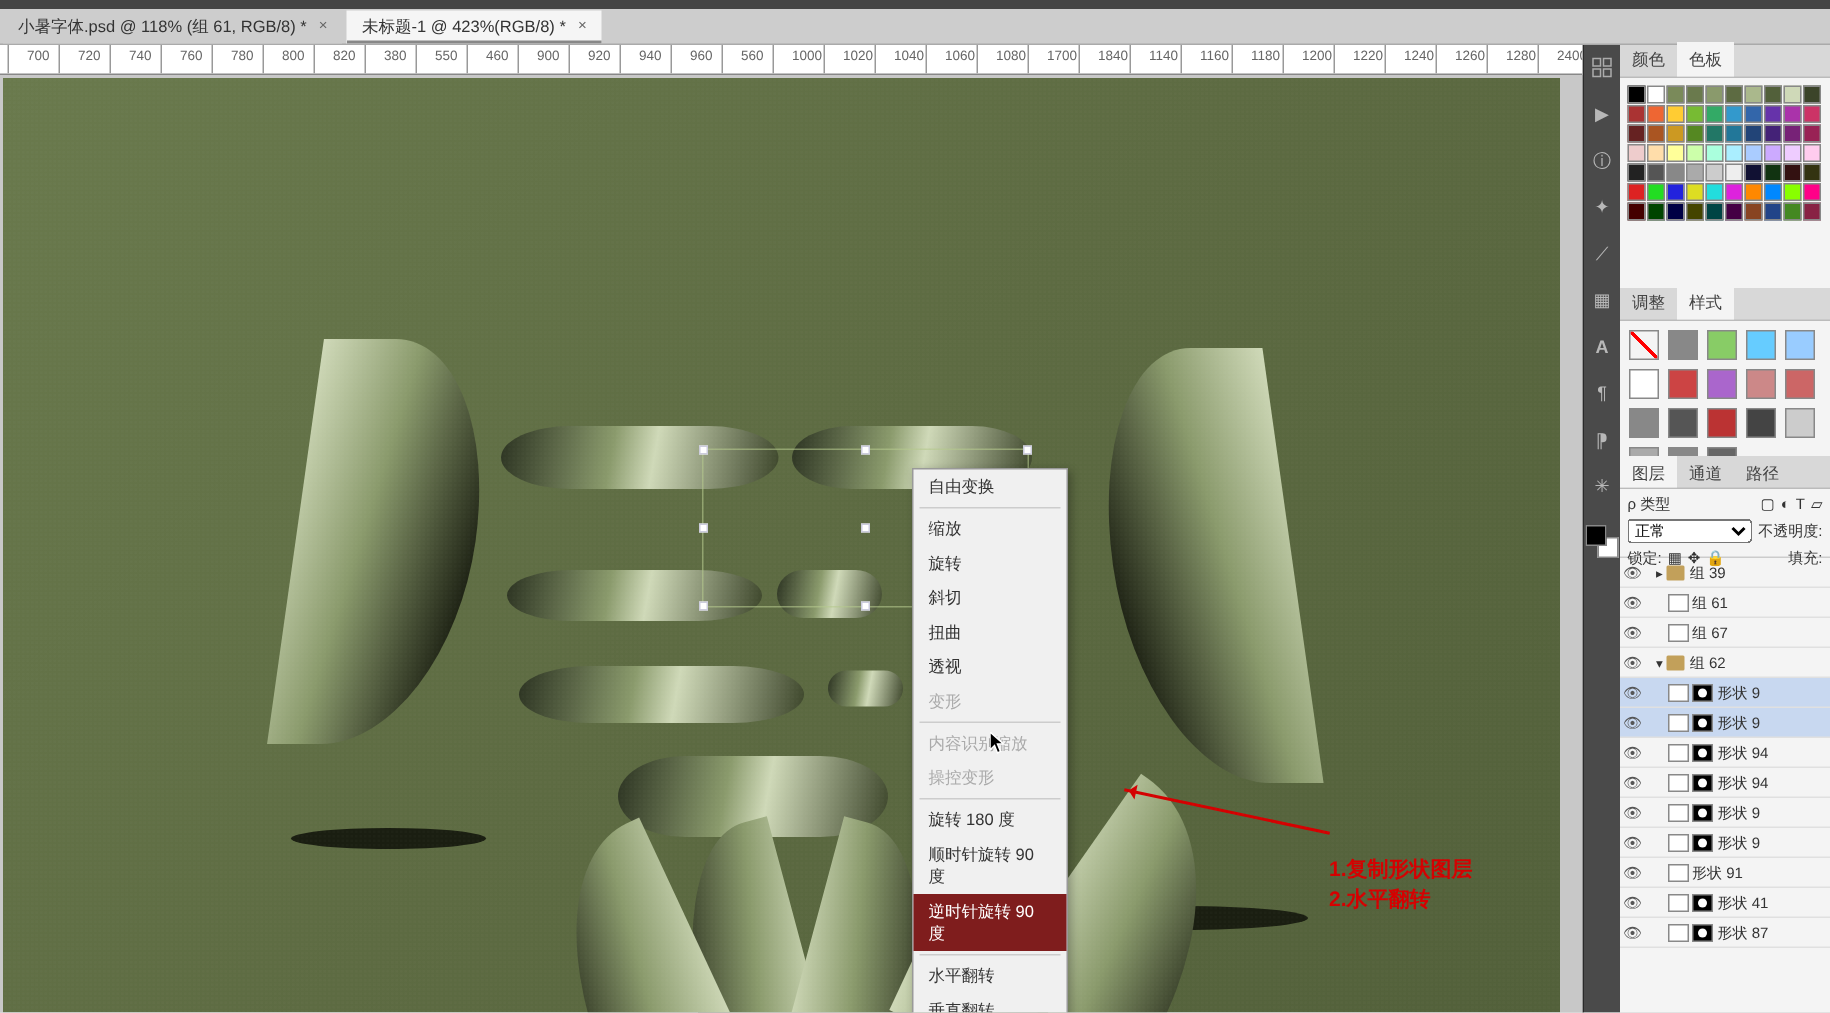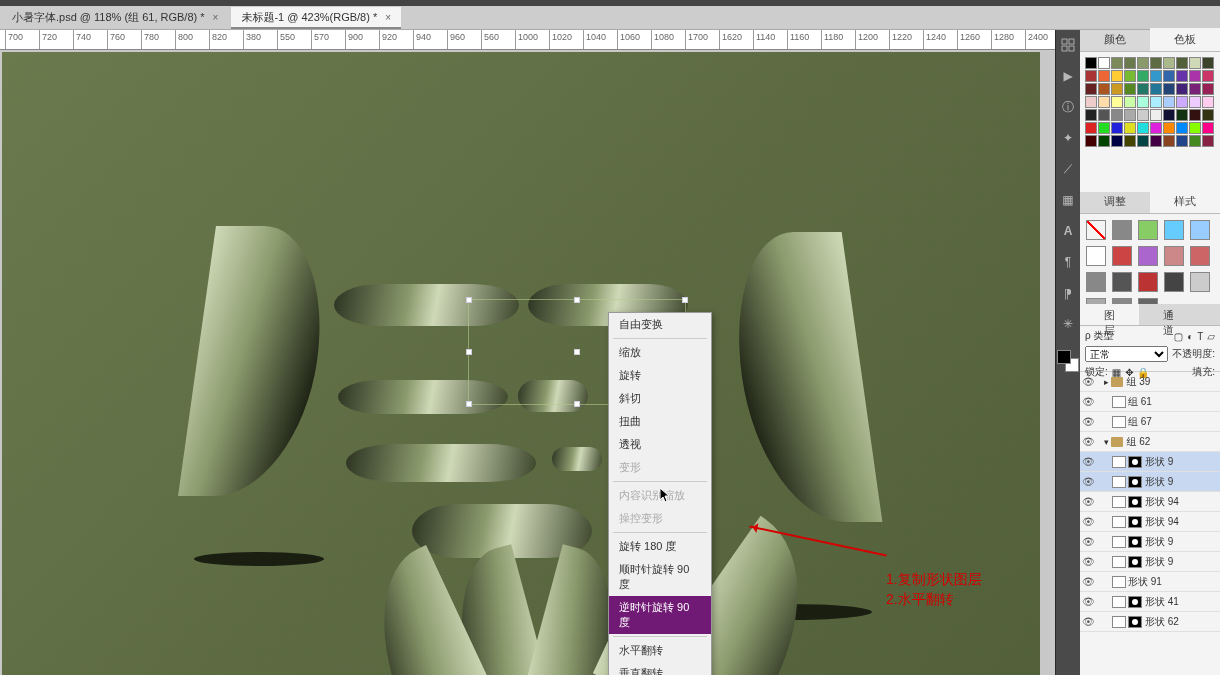--- a/index.html
+++ b/index.html
@@ -5,41 +5,41 @@
   *{box-sizing:border-box;margin:0;padding:0;font-family:"Microsoft YaHei",Arial,sans-serif}
   body{width:1220px;height:675px;overflow:hidden;background:#f0f0f0;position:relative;font-size:11px;color:#333}
   .top-strip{height:6px;background:#444}
   .tabbar{height:24px;background:#cdcdcd;display:flex;align-items:center;border-bottom:1px solid #aaa;padding-left:2px}
   .tab{height:22px;display:flex;align-items:center;padding:0 10px;margin-right:3px;font-size:11px;color:#333;background:#cdcdcd;cursor:pointer}
   .tab.active{background:#f5f5f5;box-shadow:inset 0 -2px 0 #888}
   .tab .x{margin-left:8px;color:#666;font-size:10px}
   .main{display:flex;height:645px}
   .canvas-area{width:1055px;position:relative;background:#c8c8c8;overflow:hidden}
   .ruler-h{position:absolute;left:0;top:0;right:0;height:20px;background:#fff;border-bottom:1px solid #888;display:flex;overflow:hidden;padding-left:5px}
-  .ruler-h .tick{flex:0 0 34px;border-left:1px solid #999;font-size:9px;color:#666;padding-left:2px;padding-top:2px}
+  .ruler-h .tick{flex:0 0 34px;border-left:1px solid #999;font-size:9px;color:#666;padding-left:12px;padding-top:2px}
   .artboard{position:absolute;left:2px;top:22px;width:1038px;height:623px;background:linear-gradient(135deg,#6a7a4d 0%,#5d6b42 50%,#52603a 100%);overflow:hidden}
   .artboard::after{content:"";position:absolute;inset:0;background-image:radial-gradient(rgba(255,255,255,0.03) 1px,transparent 1px);background-size:3px 3px;opacity:.5}
   .shape{position:absolute;background:linear-gradient(100deg,#2b3221 0%,#8a9a6c 40%,#cfd9b8 55%,#3b4429 100%);border-radius:50% 50% 50% 50%/100% 100% 100% 100%}
   .dark{background:#1a1e11}
   .sel-box{position:absolute;border:1px solid rgba(180,200,140,.6)}
   .handle{position:absolute;width:6px;height:6px;border:1px solid #ccd;background:#fff}
   .ctx{position:absolute;left:608px;top:282px;width:104px;background:#f0f0f0;border:1px solid #999;box-shadow:2px 2px 6px rgba(0,0,0,.3);font-size:11px}
   .ctx .item{padding:4px 10px;cursor:default}
   .ctx .item.disabled{color:#aaa}
-  .ctx .item.hl{background:#701a75;color:#fff}
+  .ctx .item.hl{background:#7f1d1d;color:#fff}
   .ctx .sep{height:1px;background:#ccc;margin:2px 4px}
   .cursor-img{position:absolute;left:660px;top:458px;width:12px;height:16px;pointer-events:none}
-  .anno{position:absolute;left:884px;top:518px;color:#d40000;font-size:14px;font-weight:400;line-height:1.4}
+  .anno{position:absolute;left:884px;top:518px;color:#d40000;font-size:14px;font-weight:700;line-height:1.4}
   .arrow{position:absolute;left:746px;top:488px;width:140px;height:2px;background:#d40000}
   .arrow::before{content:"";position:absolute;left:-2px;top:-4px;border:5px solid transparent;border-right-color:#d40000}
   .tool-strip{width:25px;background:#4a4a4a;border-left:1px solid #2a2a2a;display:flex;flex-direction:column;align-items:center;padding-top:6px}
   .tool-strip .ticon{width:18px;height:18px;margin-bottom:13px;opacity:.75;display:flex;align-items:center;justify-content:center;color:#ddd;font-size:12px}
   .panels{width:140px;background:#f4f4f4;display:flex;flex-direction:column;font-size:11px}
   .phead{display:flex;height:22px;background:#d8d8d8;border-bottom:1px solid #bbb;align-items:flex-end}
-  .ptab{padding:4px 24px;font-size:11px;color:#444;cursor:pointer}
+  .ptab{padding:4px 8px;font-size:11px;color:#444;cursor:pointer}
   .ptab.active{background:#f4f4f4}
   .swatches{height:140px;padding:5px;display:flex;flex-wrap:wrap;align-content:flex-start;gap:1px}
   .sw{width:12px;height:12px;border:1px solid #888}
   .styles{height:90px;padding:6px;display:flex;flex-wrap:wrap;gap:6px;align-content:flex-start}
   .stbox{width:20px;height:20px;border:1px solid #888;background:#ddd}
   .layers-head{display:flex;height:22px;background:#d8d8d8;border-bottom:1px solid #bbb}
   .lctrl{height:46px;padding:3px 5px;font-size:10px;border-bottom:1px solid #ccc;display:flex;flex-direction:column;gap:3px}
   .lctrl-row{display:flex;align-items:center;gap:4px}
   .lctrl-row select,.lctrl-row input{font-size:10px;height:16px}
   .layer-list{flex:1;overflow:hidden}
@@ -79,33 +79,33 @@
     <div class="ruler-h" id="ruler-h">
         <div class="tick">700</div>
         <div class="tick">720</div>
         <div class="tick">740</div>
         <div class="tick">760</div>
         <div class="tick">780</div>
         <div class="tick">800</div>
         <div class="tick">820</div>
         <div class="tick">380</div>
         <div class="tick">550</div>
-        <div class="tick">570</div>
+        <div class="tick">460</div>
         <div class="tick">900</div>
         <div class="tick">920</div>
         <div class="tick">940</div>
         <div class="tick">960</div>
         <div class="tick">560</div>
         <div class="tick">1000</div>
         <div class="tick">1020</div>
         <div class="tick">1040</div>
         <div class="tick">1060</div>
         <div class="tick">1080</div>
         <div class="tick">1700</div>
-        <div class="tick">1620</div>
+        <div class="tick">1840</div>
         <div class="tick">1140</div>
         <div class="tick">1160</div>
         <div class="tick">1180</div>
         <div class="tick">1200</div>
         <div class="tick">1220</div>
         <div class="tick">1240</div>
         <div class="tick">1260</div>
         <div class="tick">1280</div>
         <div class="tick">2400</div>
       </div>
@@ -410,17 +410,17 @@
           <span class="indent" style="width:16px"></span>
           <span class="thumb"></span>
           <span class="mask"></span>
           <span class="name">形状 41</span>
         </div>
         <div class="layer">
           <span class="eye">👁</span>
           <span class="indent" style="width:16px"></span>
           <span class="thumb"></span>
           <span class="mask"></span>
-          <span class="name">形状 62</span>
+          <span class="name">形状 87</span>
         </div>
       </div>
   </div>
 </div>
 
 </body></html>

